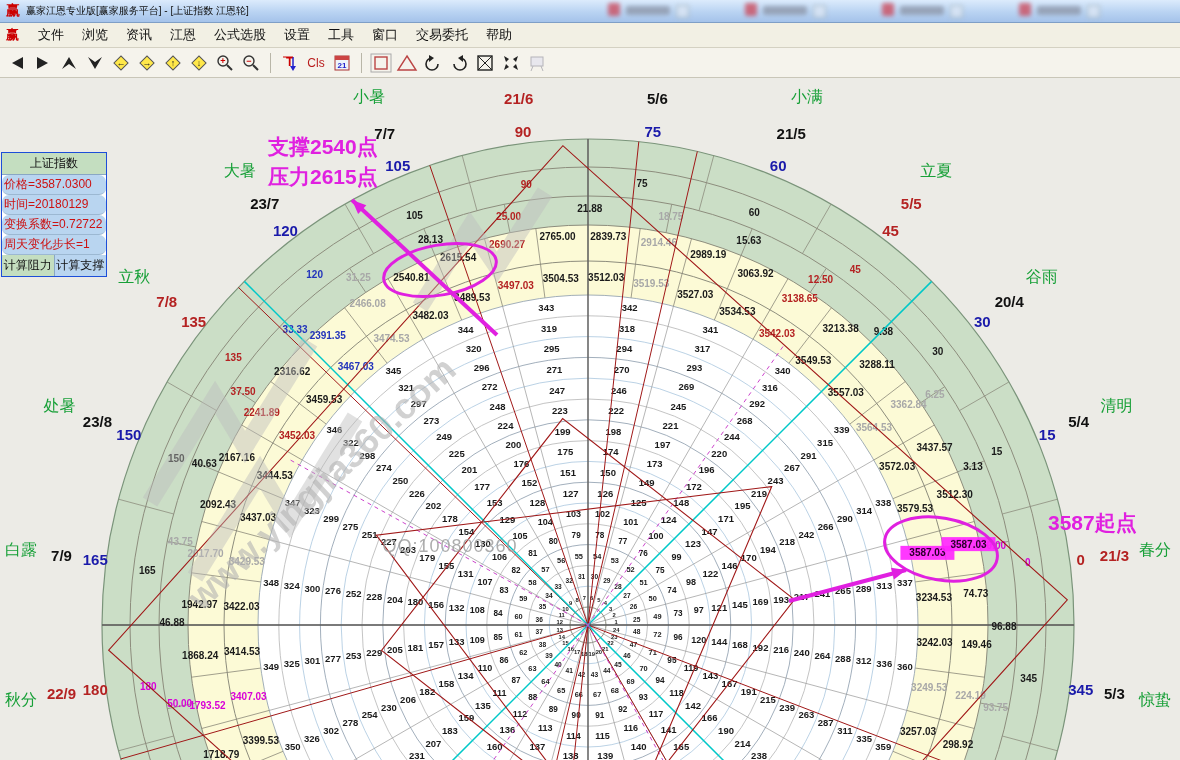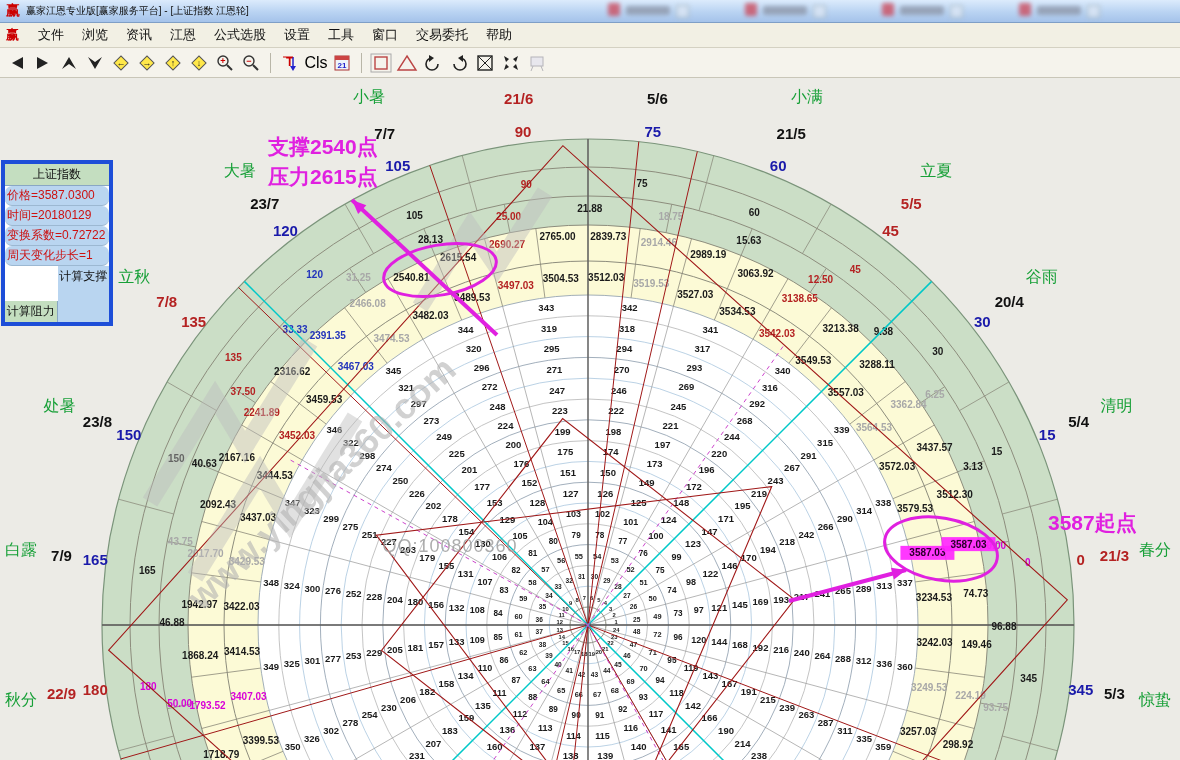--- a/index.html
+++ b/index.html
@@ -14,29 +14,29 @@
   .tb-frag .g{width:44px;height:9px;background:#8a93a5;margin-top:3px;border-radius:2px;}
   .tb-frag .s{width:11px;height:11px;background:#dde7f5;margin-top:2px;border:1px solid #9aa;}
   .menubar{height:24px;background:#f2f0e4;border-bottom:1px solid #d4d1c2;display:flex;
     align-items:center;font-size:13px;color:#111;padding-left:6px;}
   .menubar .mlogo{color:#c00;font-weight:bold;margin-right:10px;}
   .menubar .mitem{padding:2px 9px;cursor:default;}
   .toolbar{height:29px;background:#f5f3ec;border-bottom:1px solid #c9c6b8;display:flex;
     align-items:center;padding-left:4px;}
   .ticon{width:24px;height:22px;display:flex;align-items:center;justify-content:center;margin:0 1px;}
   .tsep{width:1px;height:20px;background:#b9b6a8;margin:0 6px;}
-  .cls-txt{font-size:16px;color:#000000;}
+  .cls-txt{font-size:12px;color:#b91c1c;}
   
-  .panel{position:absolute;left:1px;top:82px;width:104px;z-index:5;font-size:12px;
-    border:4px solid #1d4ed8;background:#fff;}
+  .panel{position:absolute;left:1px;top:74px;width:104px;z-index:5;font-size:12px;
+    border:1px solid #1d4ed8;background:#fff;}
   .panel .hdr{background:#c4dec0;color:#111;text-align:center;padding:2px 0;border-bottom:1px solid #89a7c4;}
   .panel .row{background:#b9d5f0;color:#cc1111;padding:1px 2px;border-bottom:1px solid #9cb8d2;white-space:nowrap;overflow:hidden;border-radius:7px;}
   .panel .btns{display:flex;}
   .panel .btn{flex:1;text-align:center;padding:2px 0;cursor:pointer;color:#111;}
-  .panel .btn.res{background:#c4dec0;border-right:1px solid #89a7c4;margin-top:35px;}
+  .panel .btn.res{background:#c4dec0;border-right:1px solid #89a7c4;}
   .panel .btn.sup{background:#b9d5f0;}
   .client{position:relative;width:1180px;height:684px;}
   svg{display:block;}
 </style>
 </head>
 <body>
 
 <div class="titlebar">
   <span class="logo">赢</span>
   <span class="title">赢家江恩专业版[赢家服务平台] - [上证指数 江恩轮]</span>

